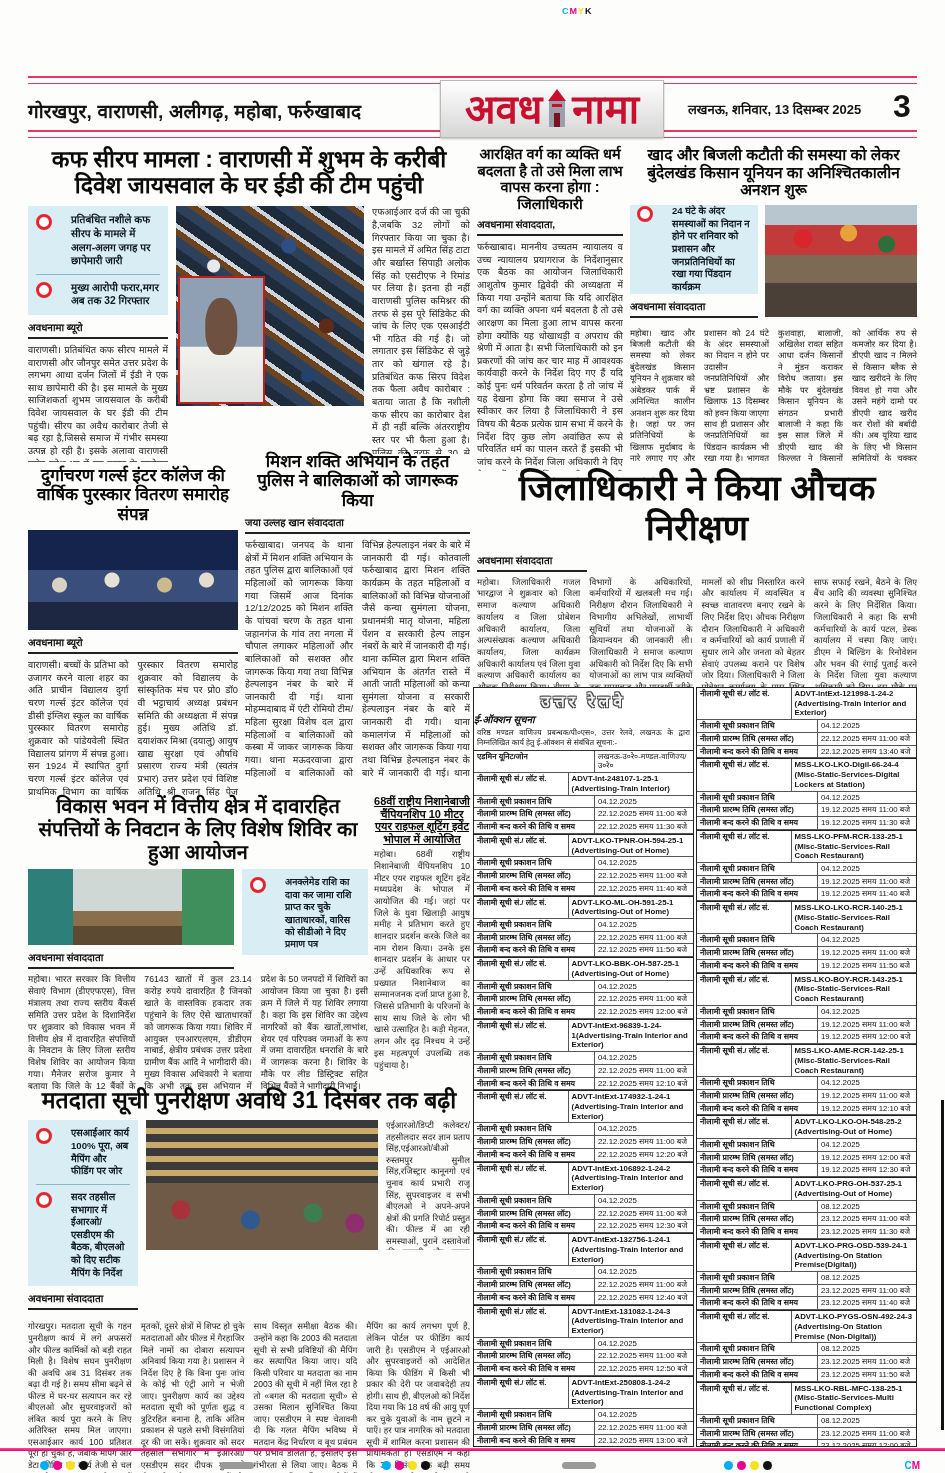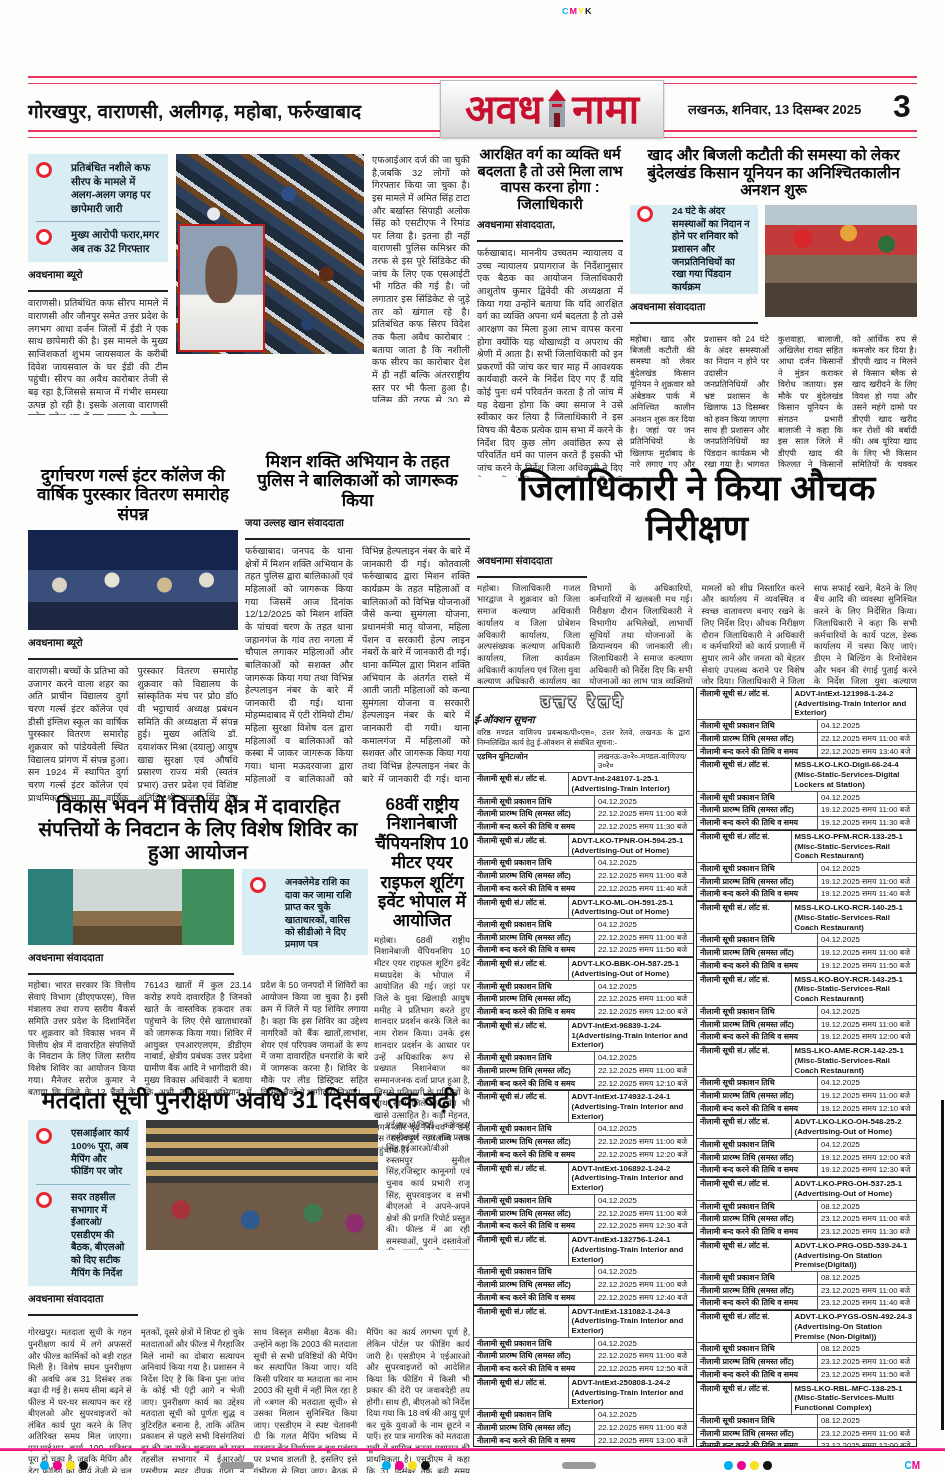--- a/index.html
+++ b/index.html
@@ -13,21 +13,21 @@
             border:1px solid #b9b9b9;background:linear-gradient(#ffffff,#e8e8e8 55%,#d6d6d6);
             box-shadow:0 1px 2px rgba(0,0,0,.25);}
   .brand{font-size:40px;font-weight:800;color:#c8102e;line-height:1;}
   .dateline{font-size:13px;font-weight:700;}
   .pagenum{font-size:32px;font-weight:700;}
   .cmyk-top{font-size:9px;font-weight:700;letter-spacing:1px;}
   .cmyk-top .c,.cm-br .c{color:#00aeef}.cmyk-top .m,.cm-br .m{color:#ec008c}
   .cmyk-top .y{color:#f7e11e}.cmyk-top .k{color:#111}
   
   .hl{font-weight:800;text-align:center;line-height:1.14;color:#0b0b0b;}
-  .byline{font-weight:700;font-size:10px;border-bottom:2px solid #222;padding-bottom:9px;margin:5px 0 5px;}
+  .byline{font-weight:700;font-size:10px;border-bottom:2px solid #222;padding-bottom:3px;margin:5px 0 5px;}
   .bodytxt{font-size:9.3px;line-height:1.36;text-align:justify;color:#1c1c1c;overflow:hidden;}
   .cols2{column-count:2;column-gap:9px;}
   .cols3{column-count:3;column-gap:9px;}
   .cols4{column-count:4;column-gap:9px;}
   .bulletbox{background:#d9edf4;padding:7px 8px;}
   .bullet-item{display:flex;gap:19px;font-weight:700;font-size:10.3px;line-height:1.32;color:#101a26;}
   .bullet-item + .bullet-item{border-top:1px solid #8fb6c4;margin-top:6px;padding-top:6px;}
   .ring{width:10px;height:10px;border:3px solid #e8232e;border-radius:50%;flex:none;margin-top:1px;background:#fff;}
   .photo{position:relative;overflow:hidden;background:#8d9198;}
   .ph-bottles{background:
@@ -105,20 +105,21 @@
           <rect x="10" y="24" width="6" height="14" fill="#7a1020"></rect>
           <rect x="8" y="15" width="10" height="3" fill="#c8102e"></rect>
         </svg>
     </span>
     <span class="brand">नामा</span>
   </div>
   <div class="abs dateline" style="left:688px;top:100px;">लखनऊ, शनिवार, 13 दिसम्बर 2025</div>
   <div class="abs pagenum" style="left:893px;top:88px;">3</div>
 
   <div class="abs" style="left:28px;top:146px;width:442px;height:312px;">
+    <div class="hl" style="font-size:23px;">कफ सीरप मामला : वाराणसी में शुभम के करीबी दिवेश जायसवाल के घर ईडी की टीम पहुंची</div>
     <div style="display:flex;gap:8px;margin-top:8px;">
       <div style="width:140px;flex:none;">
         <div class="bulletbox">
 
             <div class="bullet-item">
               <span class="ring"></span>
               <span>प्रतिबंधित नशीले कफ सीरप के मामले में अलग-अलग जगह पर छापेमारी जारी</span>
             </div>
 
             <div class="bullet-item">
@@ -191,21 +192,21 @@
           <div class="bullet-item" style="font-size:9.4px;">
             <span class="ring"></span>
             <span>अनक्लेमेड राशि का दावा कर जामा राशि प्राप्त कर चुके खाताधारकों, वारिस को सीडीओ ने दिए प्रमाण पत्र</span>
           </div>
         </div>
     </div>
     <div class="bodytxt cols3" style="height:128px;font-size:8.7px;">महोबा। भारत सरकार कि वित्तीय सेवाएं विभाग (डीएएफएस), वित्त मंत्रालय तथा राज्य स्तरीय बैंकर्स समिति उत्तर प्रदेश के दिशानिर्देश पर शुक्रवार को विकास भवन में वित्तीय क्षेत्र में दावारहित संपत्तियों के निवटान के लिए जिला स्तरीय विशेष शिविर का आयोजन किया गया। मैनेजर सरोज कुमार ने बताया कि जिले के 12 बैंकों के 76143 खातों में कुल 23.14 करोड़ रुपये दावारहित है जिनको खाते के वास्तविक हकदार तक पहुंचाने के लिए ऐसे खाताधारकों को जागरूक किया गया। शिविर में आयुक्त एनआरएलएम, डीडीएम नाबार्ड, क्षेत्रीय प्रबंधक उत्तर प्रदेशा ग्रामीण बैंक आदि ने भागीदारी की। मुख्य विकास अधिकारी ने बताया कि अभी तक इस अभियान में प्रदेश के 50 जनपदों में शिविरों का आयोजन किया जा चुका है। इसी क्रम में जिले में यह शिविर लगाया है। कहा कि इस शिविर का उद्देश्य नागरिकों को बैंक खातों,लाभांश, शेयर एवं परिपक्व जमाओं के रूप में जमा दावारहित धनराशि के बारे में जागरूक करना है। शिविर के मौके पर लीड डिस्ट्रिक्ट सहित विभिन्न बैंकों ने भागीदारी निभाई।</div>
   </div>
 
   <div class="abs" style="left:374px;top:795px;width:96px;height:286px;">
-    <div class="hl" style="font-size:17px;">68वीं राष्ट्रीय निशानेबाजी चैंपियनशिप 10 मीटर एयर राइफल शूटिंग इवेंट भोपाल में आयोजित</div>
+    <div class="hl" style="font-size:11px;text-decoration:underline;">68वीं राष्ट्रीय निशानेबाजी चैंपियनशिप 10 मीटर एयर राइफल शूटिंग इवेंट भोपाल में आयोजित</div>
     <div class="bodytxt" style="height:226px;font-size:8.6px;margin-top:4px;">महोबा। 68वीं राष्ट्रीय निशानेबाजी चैंपियनशिप 10 मीटर एयर राइफल शूटिंग इवेंट मध्यप्रदेश के भोपाल में आयोजित की गई। जहां पर जिले के युवा खिलाड़ी आयुष ममीह ने प्रतिभाग करते हुए शानदार प्रदर्शन करके जिले का नाम रोशन किया। उनके इस शानदार प्रदर्शन के आधार पर उन्हें अधिकारिक रूप से प्रख्यात निशानेबाज का सम्मानजनक दर्जा प्राप्त हुआ है, जिससे प्रतिभागी के परिजनों के साथ साथ जिले के लोग भी खासे उत्साहित है। कड़ी मेहनत, लगन और दृढ़ निश्चय ने उन्हें इस महत्वपूर्ण उपलब्धि तक पहुंचाया है।</div>
   </div>
 
   <div class="abs" style="left:28px;top:1087px;width:442px;height:358px;">
     <div class="hl" style="font-size:23px;">मतदाता सूची पुनरीक्षण अवधि 31 दिसंबर तक बढ़ी</div>
     <div style="display:flex;gap:8px;margin-top:7px;">
       <div style="width:110px;flex:none;">
         <div class="bulletbox">
 
             <div class="bullet-item" style="font-size:9.6px;">

